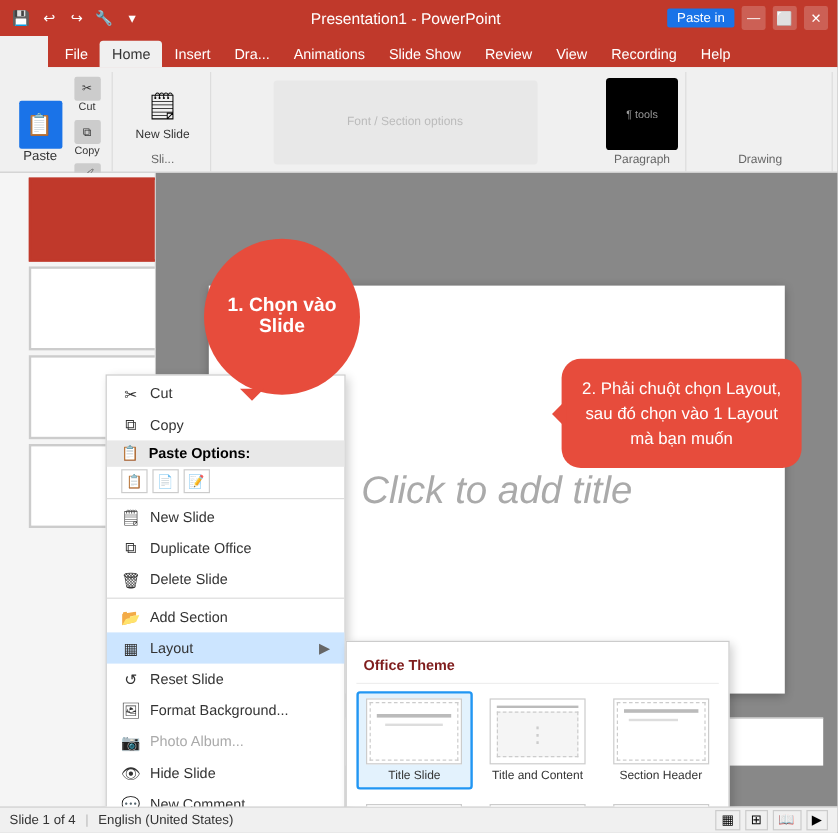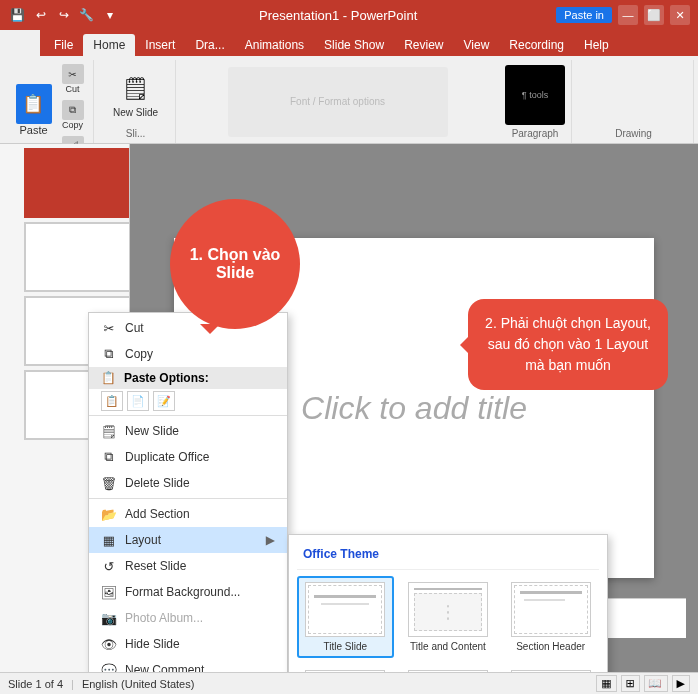--- a/index.html
+++ b/index.html
@@ -120,21 +120,21 @@
       border: 1px solid #ccc;
       box-shadow: 3px 3px 8px rgba(0,0,0,0.2);
       width: 320px;
       z-index: 101;
       padding: 8px;
     }
     .layout-menu-title {
       font-weight: 600;
       font-size: 12px;
       padding: 4px 6px 8px 6px;
-      color: #1d4ed8;
+      color: #7f1d1d;
       border-bottom: 1px solid #eee;
       margin-bottom: 6px;
     }
     .layout-grid {
       display: grid;
       grid-template-columns: repeat(3, 1fr);
       gap: 6px;
     }
     .layout-item {
       display: flex;
@@ -304,21 +304,21 @@
     <div class="ribbon-group-content">
       <div class="ribbon-large-btn">
         <div class="ribbon-large-icon">🗒</div>
         <span class="ribbon-large-label">New Slide</span>
       </div>
     </div>
     <div class="ribbon-group-title">Sli...</div>
   </div>
 
   <div style="flex:1;display:flex;align-items:center;justify-content:center;color:#999;font-size:11px">
-    <div style="width:220px;height:70px;background:#e8e8e8;border-radius:3px;display:flex;align-items:center;justify-content:center;color:#bbb;font-size:10px">Font / Format options</div>
+    <div style="width:220px;height:70px;background:#e8e8e8;border-radius:3px;display:flex;align-items:center;justify-content:center;color:#bbb;font-size:10px">Font / Section options</div>
   </div>
 
   <div class="ribbon-group" style="min-width:70px">
     <div class="ribbon-group-content">
       <div style="width:60px;height:60px;background:#000000;border-radius:3px;display:flex;align-items:center;justify-content:center;font-size:9px;color:#999">¶ tools</div>
     </div>
     <div class="ribbon-group-title">Paragraph</div>
   </div>
 
   <div class="ribbon-group" style="min-width:120px">

